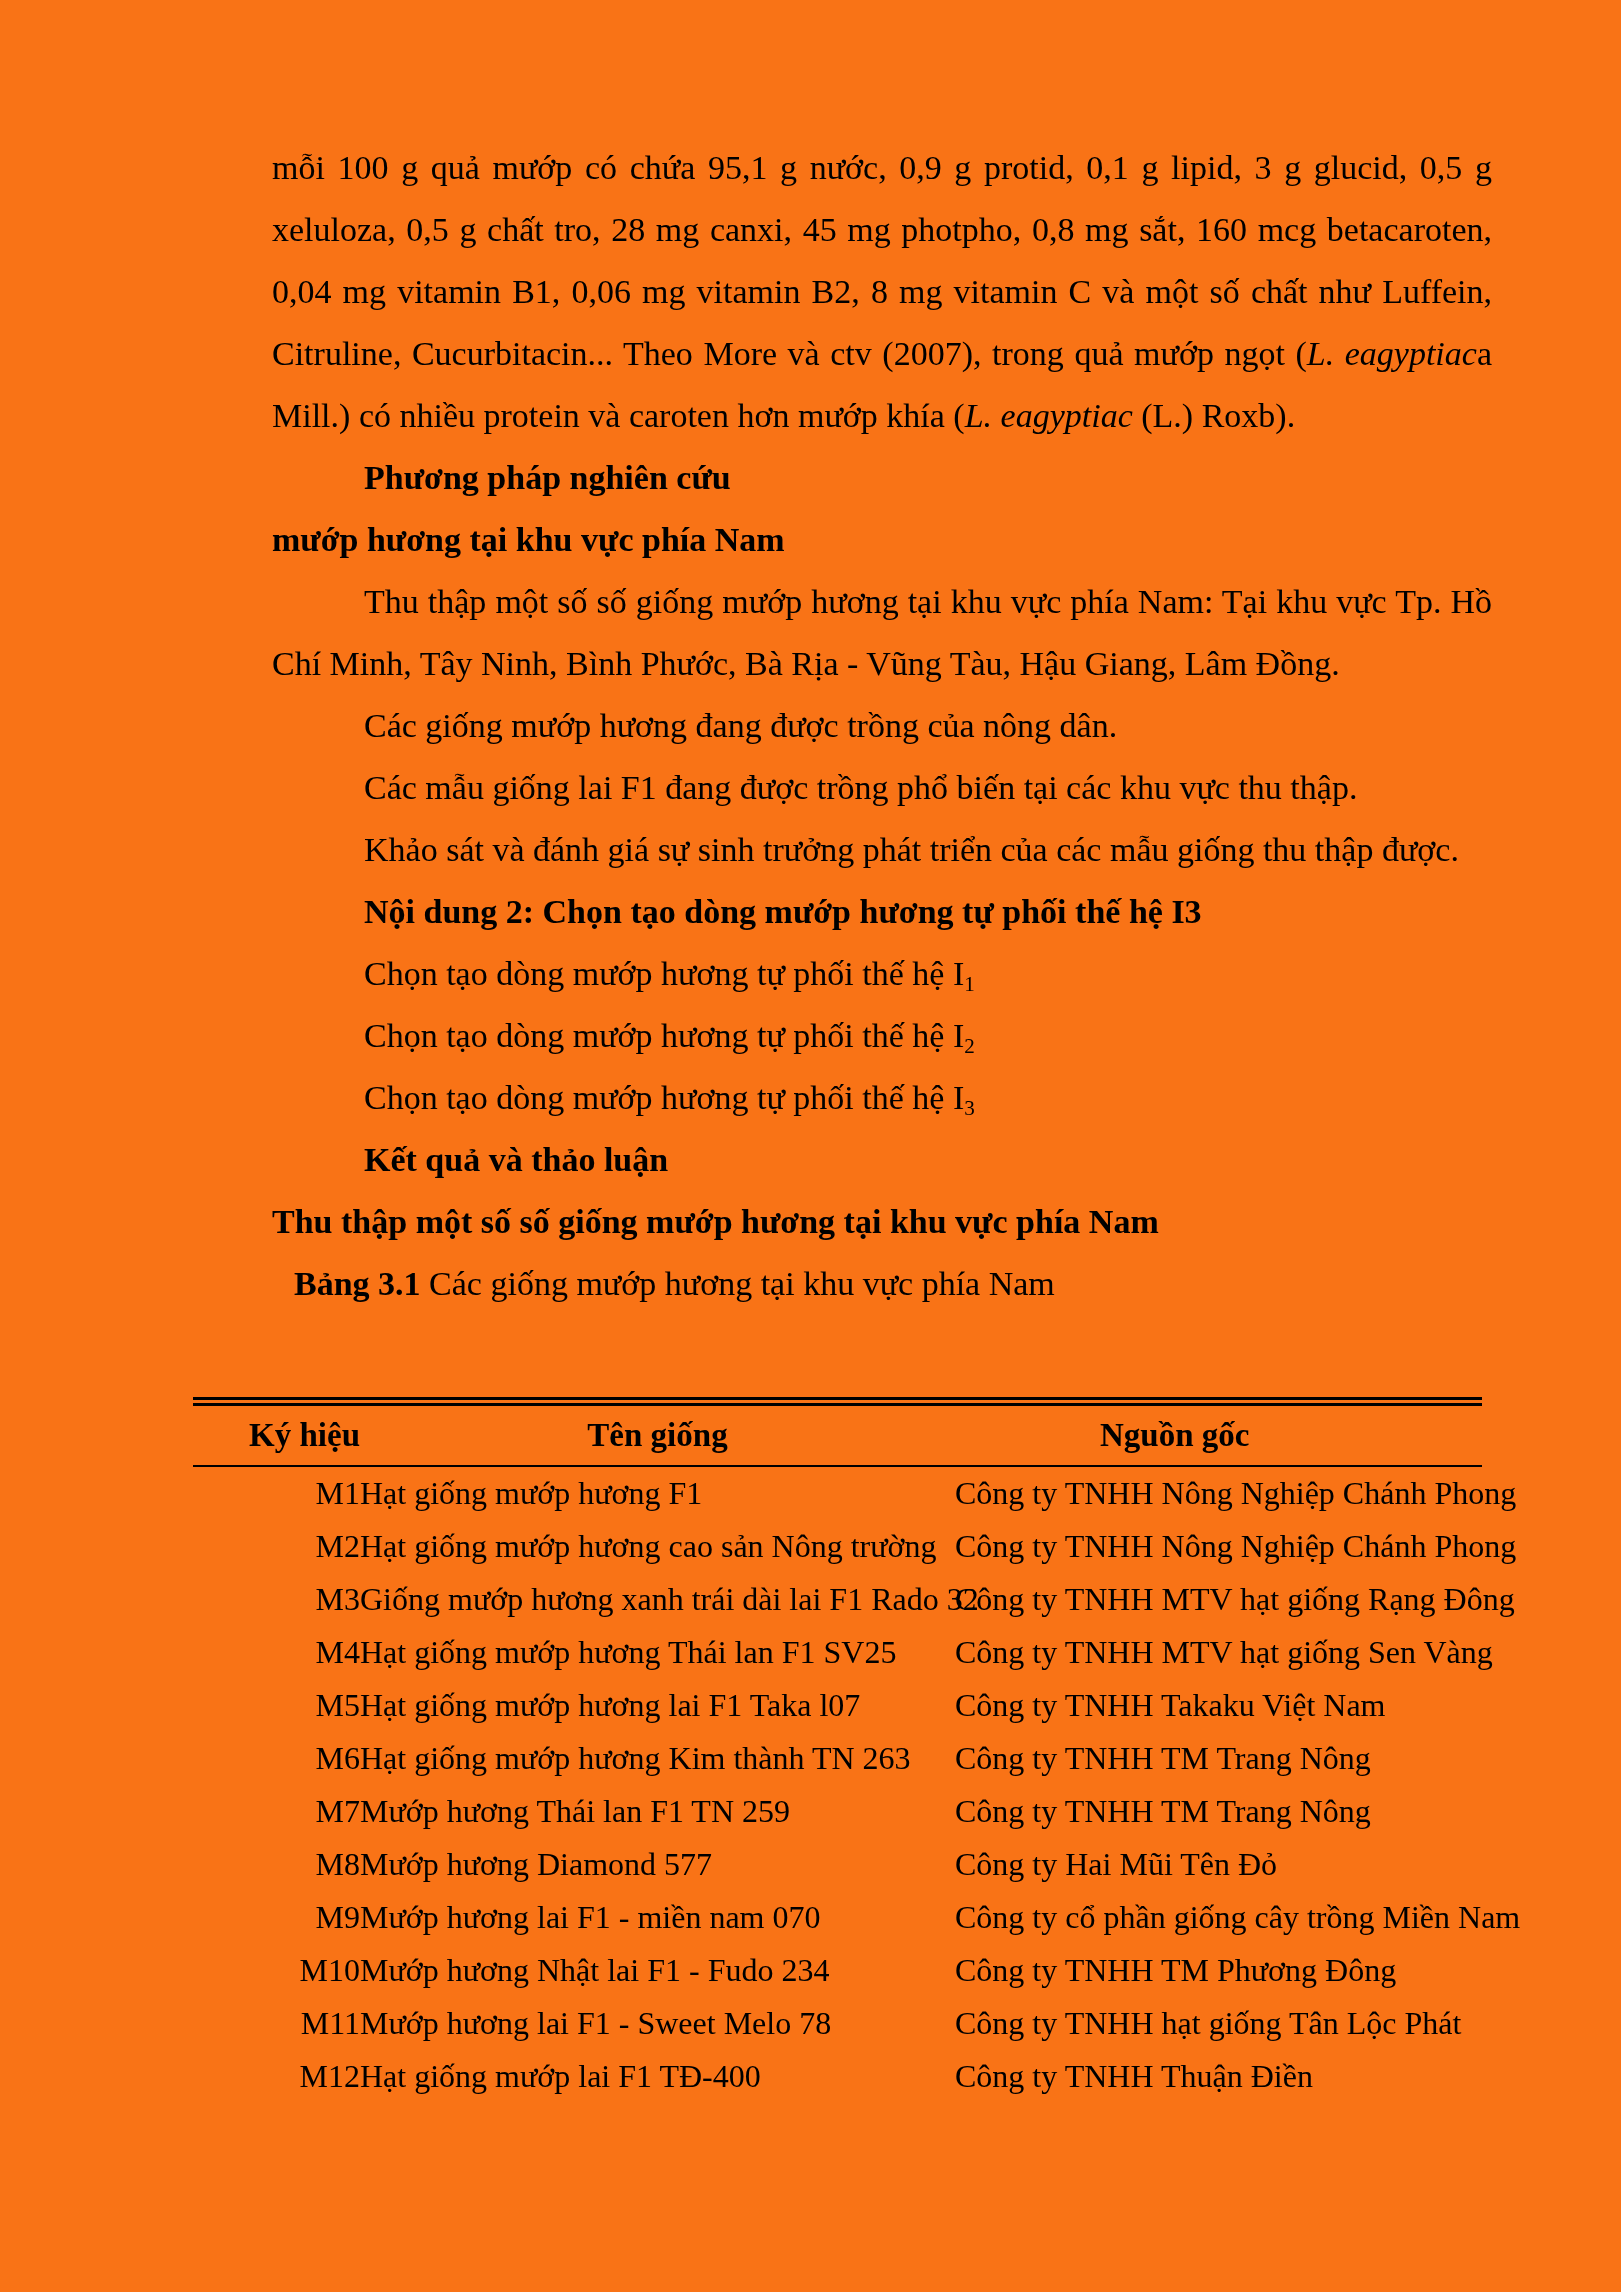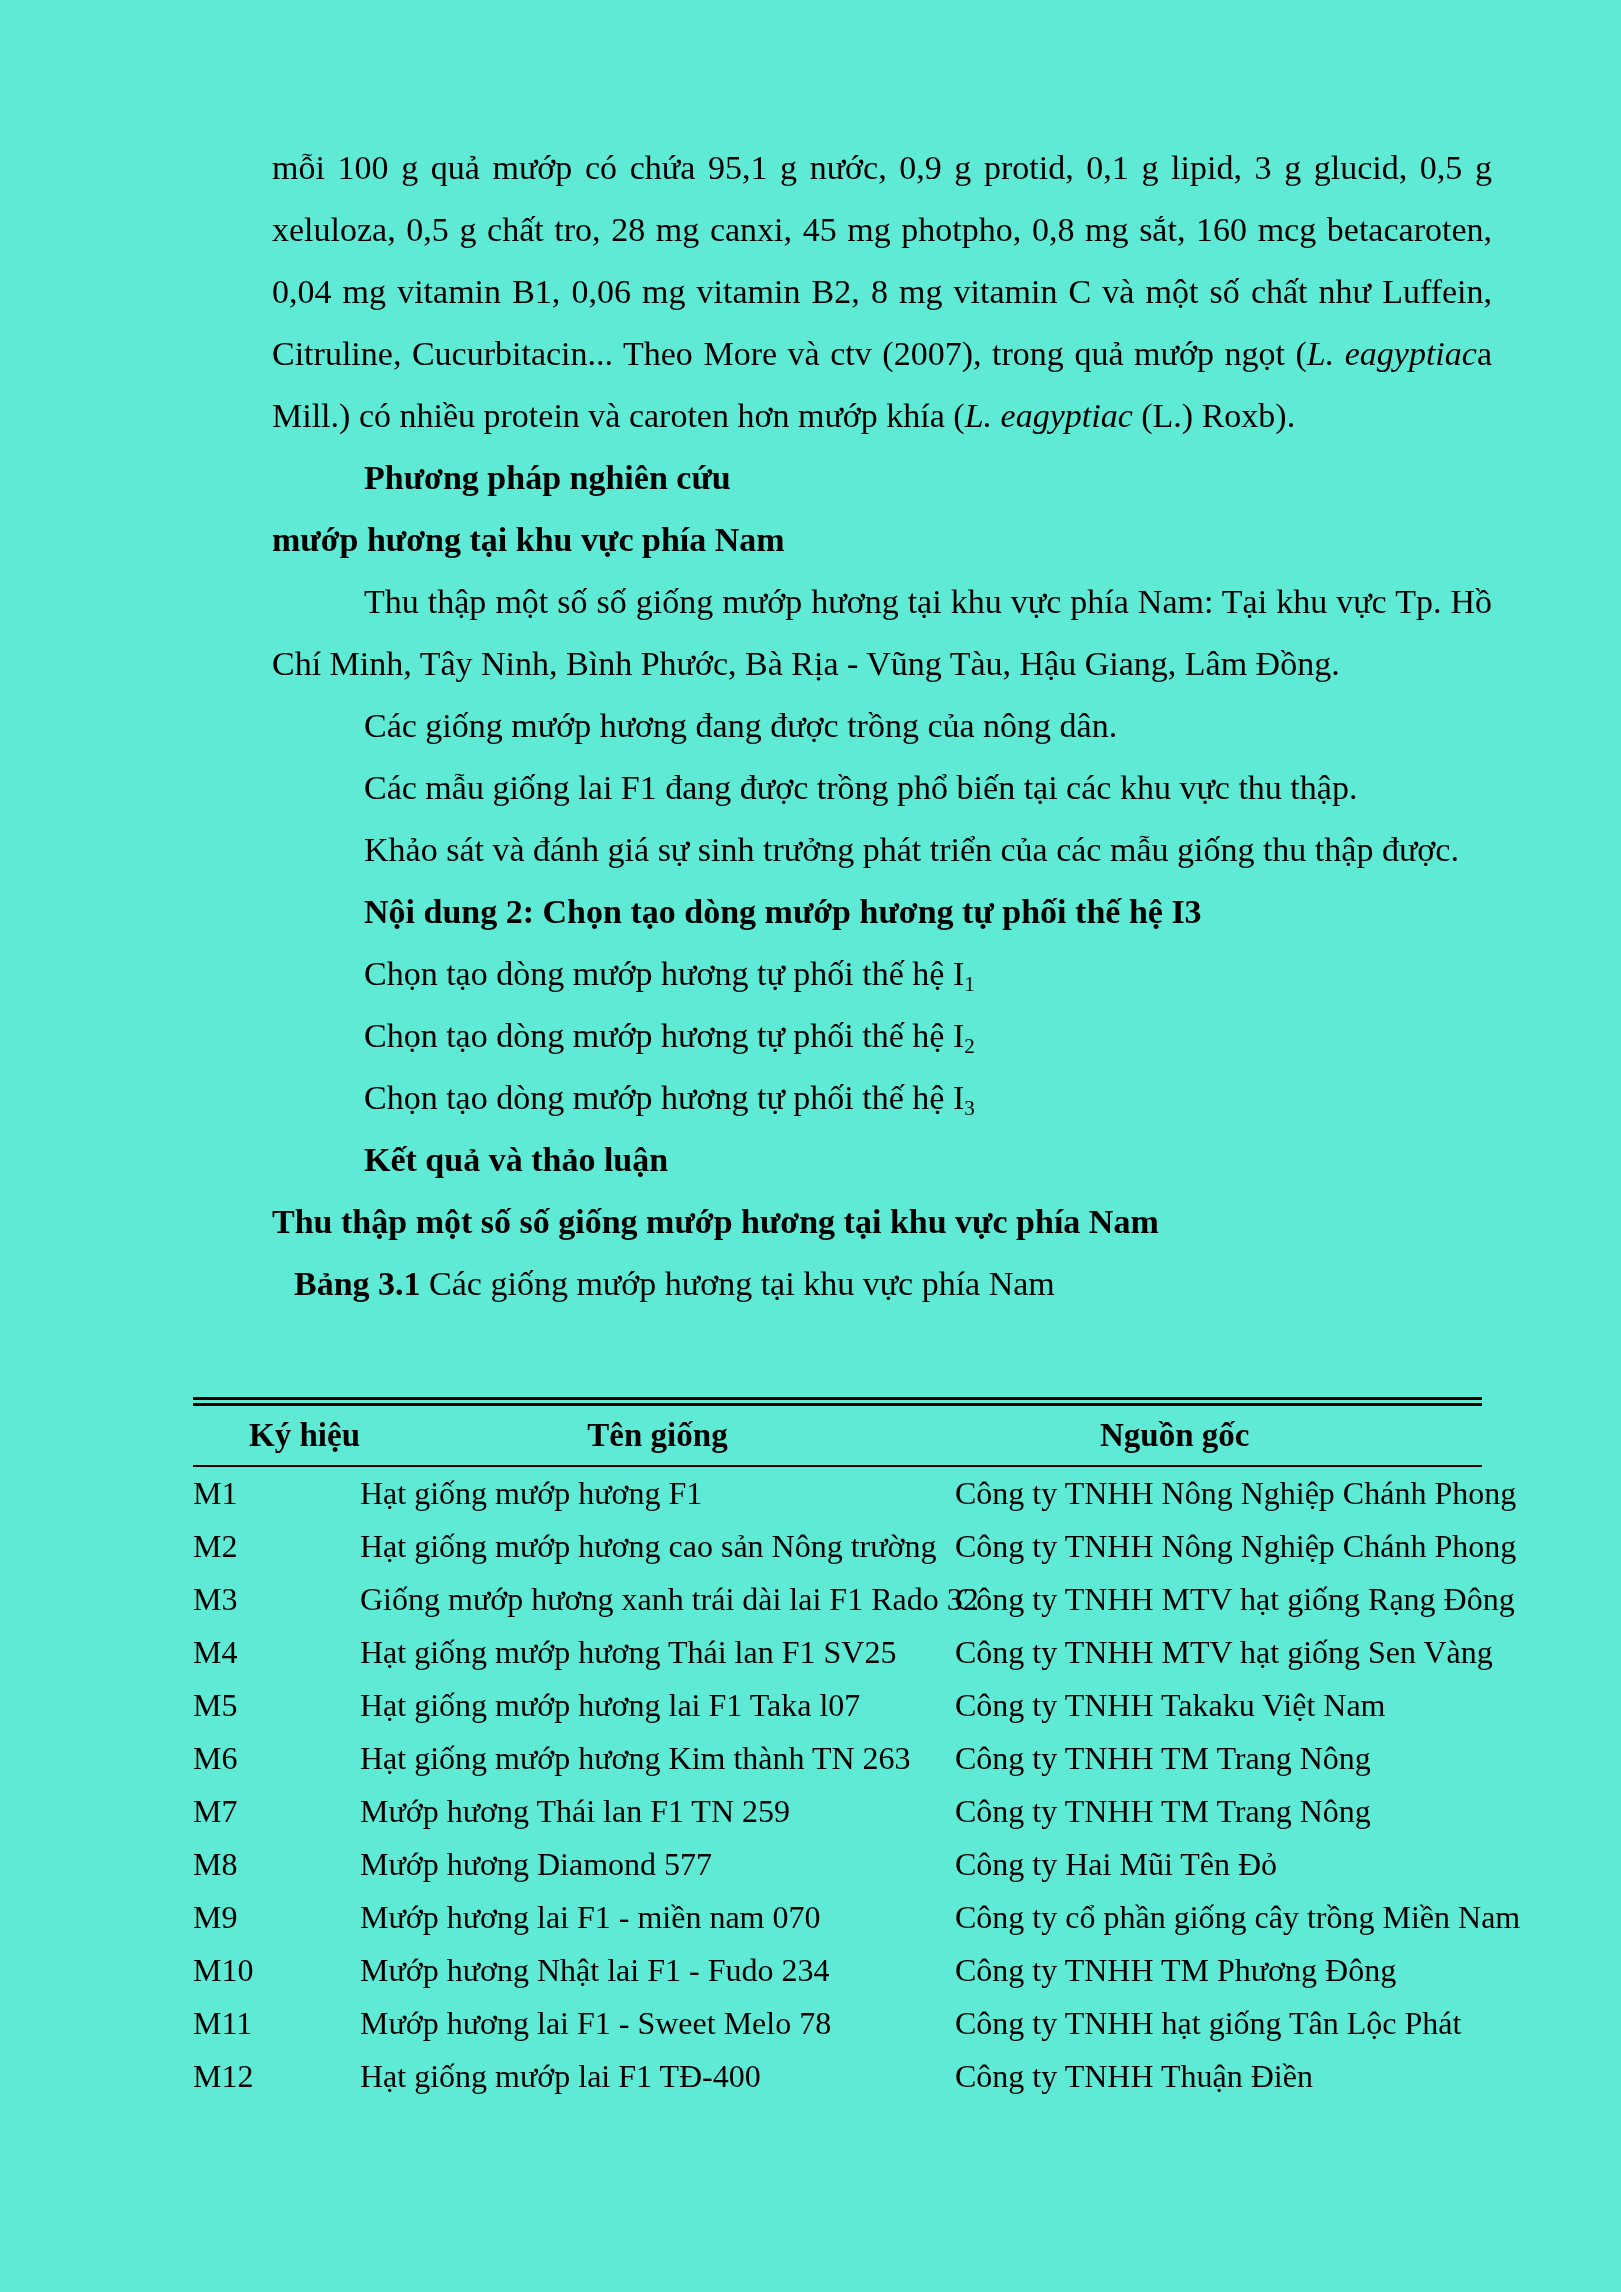--- a/index.html
+++ b/index.html
@@ -1,20 +1,20 @@
 <!DOCTYPE html>
 <html><head>
 <meta charset="utf-8">
 <style>
   html, body { margin: 0; padding: 0; background: #ffffff; }
   #page {
     position: relative;
     width: 1621px;
     height: 2293px;
-    background: #5eead4;
+    background: #f97316;
     color: #000000;
     font-family: "Liberation Serif", "DejaVu Serif", serif;
     overflow: hidden;
   }
   #doc-lines {
     position: absolute;
     left: 272px;
     top: 137px;
     width: 1220px;
   }
@@ -57,21 +57,21 @@
     padding: 0;
     white-space: nowrap;
   }
   #species-table td {
     height: 53px;
     font-size: 32px;
     padding: 0;
     white-space: nowrap;
     vertical-align: middle;
   }
-  .col-code { text-align: left; }
+  .col-code { text-align: right; }
   .col-name { text-align: left; }
   .col-origin { text-align: left; }
   th.th-code { text-align: right; }
   th.th-name { text-align: center; }
   th.th-origin { text-align: left; padding-left: 145px !important; }
 </style>
 </head>
 <body>
 
 <div id="page">

